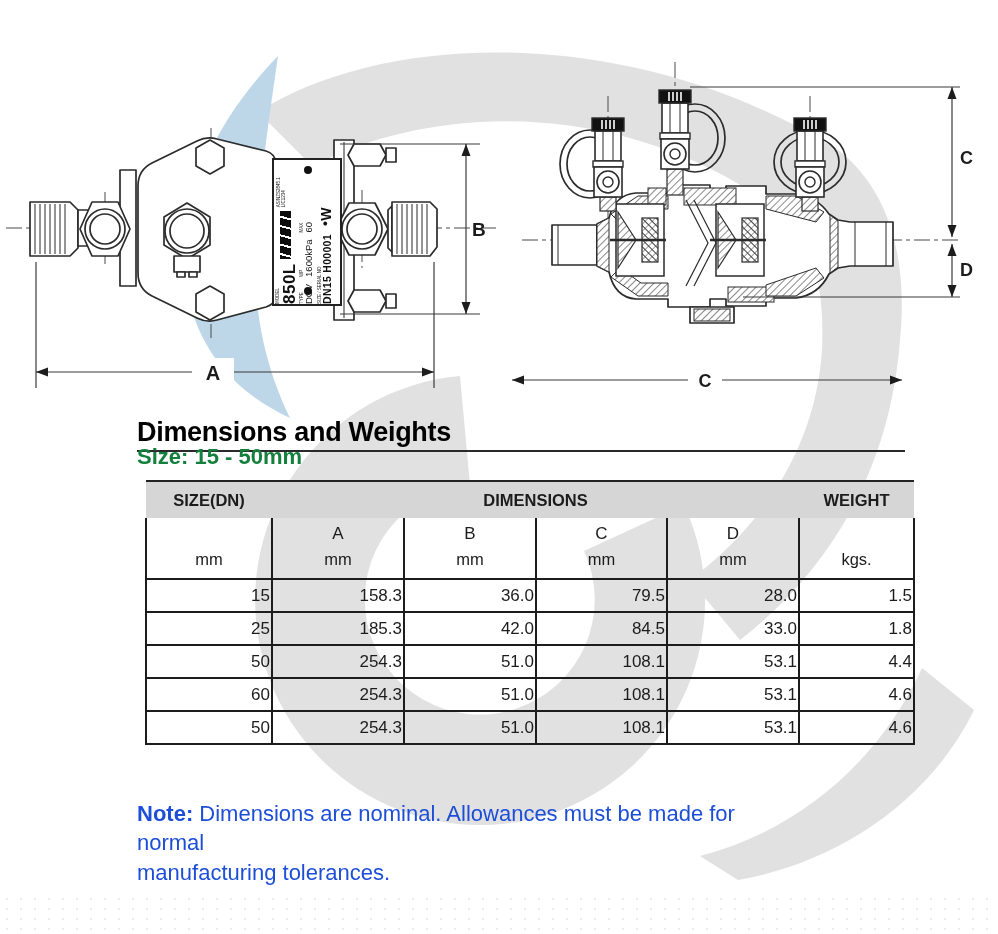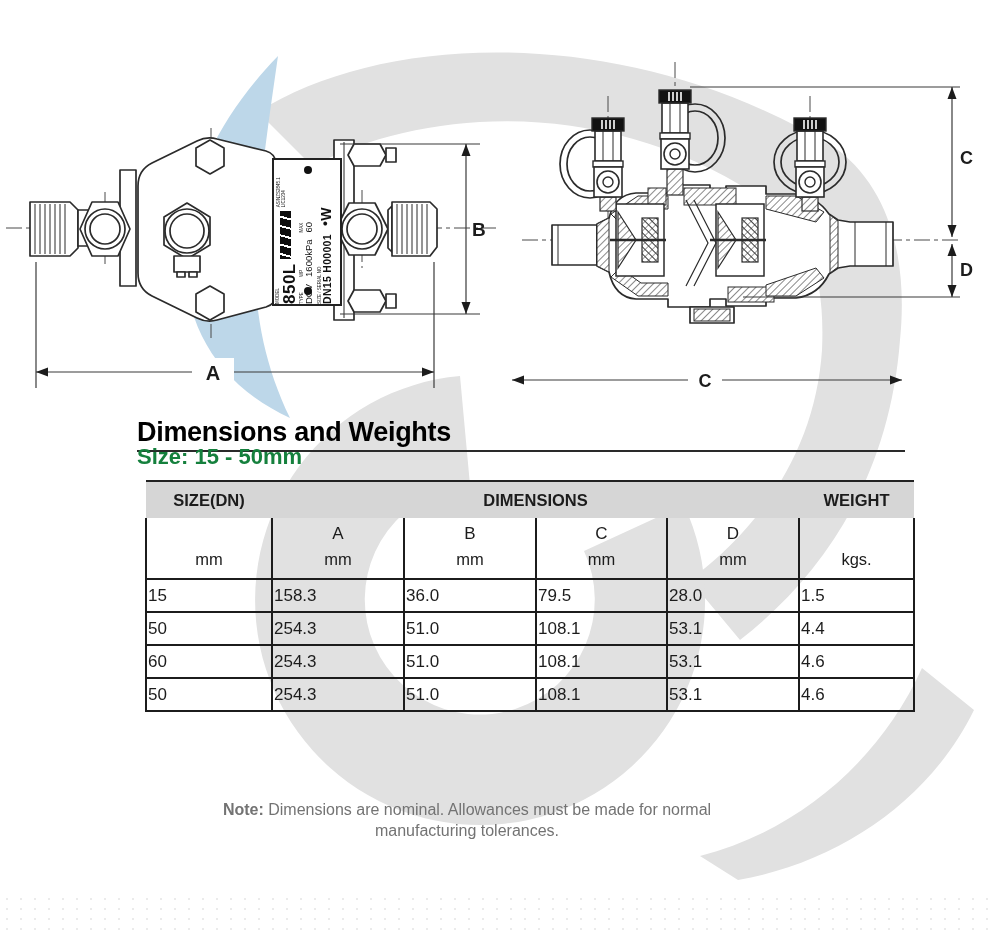--- a/index.html
+++ b/index.html
@@ -40,24 +40,24 @@
 
   
   .tblwrap{left:137px;top:480px;width:860px;z-index:2;margin-left:8px;}
   table{border-collapse:collapse;table-layout:fixed;width:768px;font-size:17px;color:#1c1c1c;}
   .thead td{background:#d6d6d6;font-weight:bold;font-size:16.5px;height:34px;text-align:center;
             border-top:2px solid #222;}
   .sub td{border-left:2px solid #1c1c1c;border-right:2px solid #1c1c1c;border-bottom:2px solid #1c1c1c;
           text-align:center;vertical-align:top;padding:0;height:60px;}
   .sub .ltr{display:block;font-size:17px;padding-top:6px;height:26px;}
   .sub .unit{display:block;font-size:16.5px;}
-  .body td{border:2px solid #1c1c1c;text-align:left;height:29px;font-size:17px;}
+  .body td{border:2px solid #1c1c1c;text-align:right;height:29px;font-size:17px;}
   td{background:transparent;}
 
-  .note{left:137px;top:799px;width:660px;font-size:16px;line-height:1.34;color:#737373;z-index:2;text-align:center;}
+  .note{left:137px;top:799px;width:660px;font-size:22px;line-height:1.34;color:#1d4ed8;z-index:2;}
   .note b{font-weight:bold;}
 
   .dots{left:0;top:894px;width:998px;height:40px;z-index:1;
         background-image:radial-gradient(#ebebeb 1.3px,rgba(255,255,255,0) 1.5px);
         background-size:14px 10px;}
 </style>
 </head>
 <body>
 
 <div class="page">
@@ -401,20 +401,28 @@
       </tr>
       <tr class="body">
         <td>15</td>
             <td>158.3</td>
             <td>36.0</td>
             <td>79.5</td>
             <td>28.0</td>
             <td>1.5</td>
       </tr>
       <tr class="body">
+        <td>25</td>
+            <td>185.3</td>
+            <td>42.0</td>
+            <td>84.5</td>
+            <td>33.0</td>
+            <td>1.8</td>
+      </tr>
+      <tr class="body">
         <td>50</td>
             <td>254.3</td>
             <td>51.0</td>
             <td>108.1</td>
             <td>53.1</td>
             <td>4.4</td>
       </tr>
       <tr class="body">
         <td>60</td>
             <td>254.3</td>

